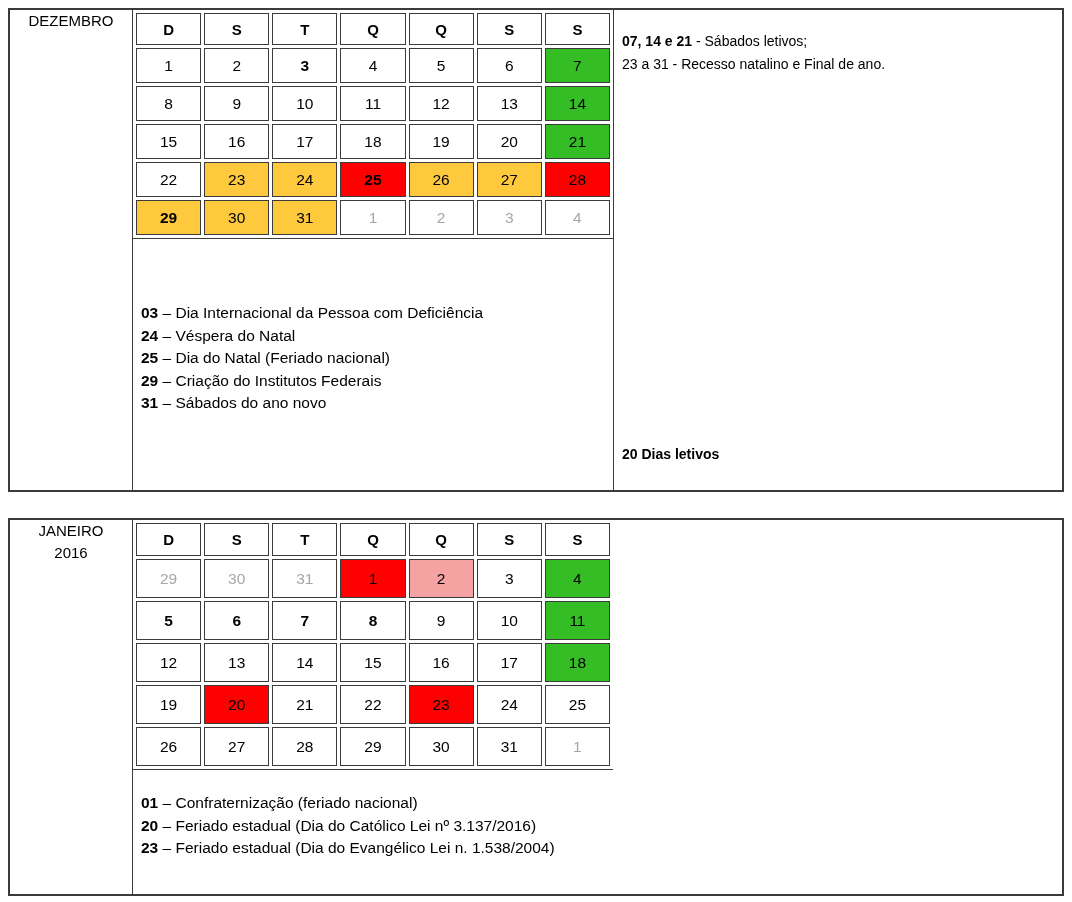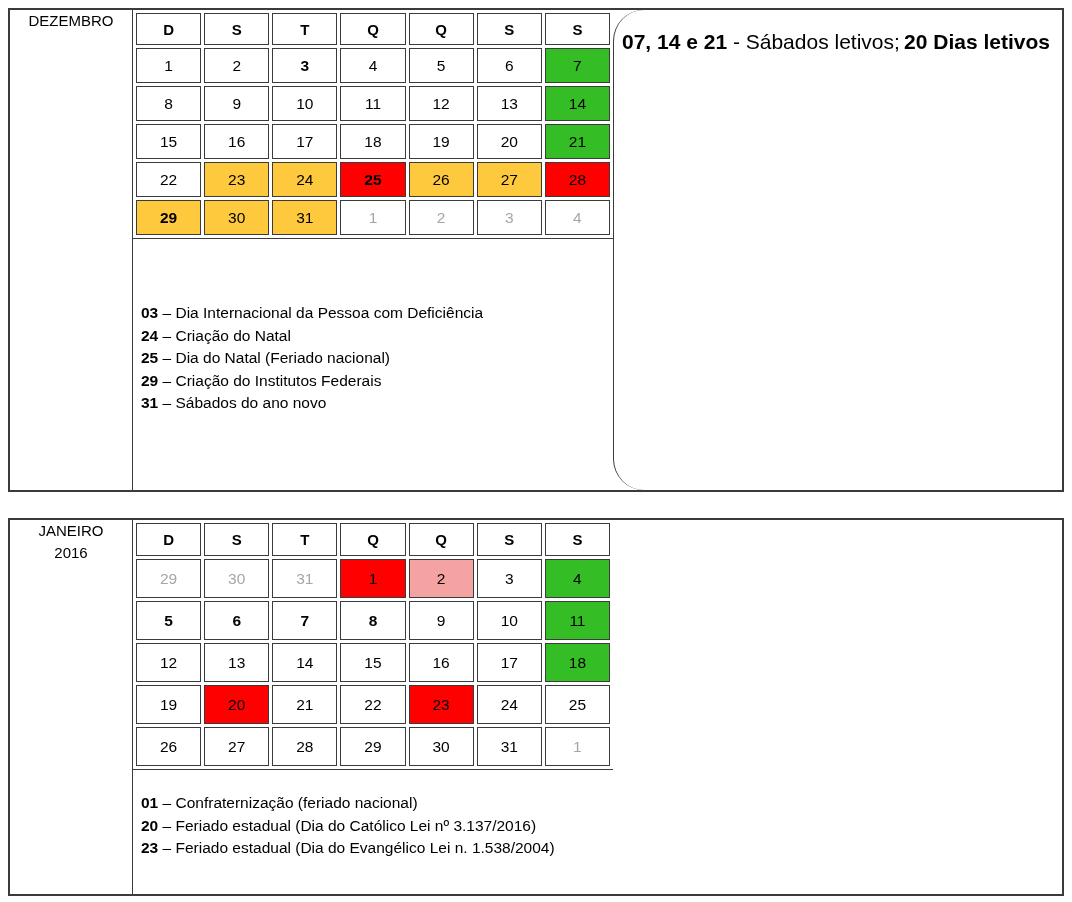--- a/index.html
+++ b/index.html
@@ -31,22 +31,22 @@
   .jan table.grid td.hdr{height:31px;}
   .jan table.grid td.day{height:37px;}
   table.grid td.hdr{font-weight:bold;font-size:15px;}
   .month-notes{
     flex:1;border-top:1.3px solid #3b3b3b;
     display:flex;flex-direction:column;justify-content:center;
     padding:0 14px 12px 8px;font-size:15.5px;line-height:22.4px;
   }
   .side-col{
     flex:1;border-left:1.3px solid #3b3b3b;
-    display:flex;flex-direction:row;justify-content:space-between;
-    padding:20px 12px 24px 8px;font-size:21px;line-height:23px;box-sizing:border-box;border-radius:31px;
+    display:flex;flex-direction:column;justify-content:space-between;
+    padding:20px 12px 24px 8px;font-size:14px;line-height:23px;box-sizing:border-box;
   }
   .jan .side-col{padding-bottom:48px;}
   .side-note-line{min-height:23px;}
   .dias{font-weight:bold;}
   .note-line b, .side-note-line b{font-weight:bold;}
 </style>
 </head>
 <body>
 
 <div class="page">
@@ -109,29 +109,30 @@
               <td class="day" style="background: rgb(254, 201, 61);">31</td>
               <td class="day" style="color: rgb(166, 166, 166);">1</td>
               <td class="day" style="color: rgb(166, 166, 166);">2</td>
               <td class="day" style="color: rgb(166, 166, 166);">3</td>
               <td class="day" style="color: rgb(166, 166, 166);">4</td>
             </tr>
           </tbody>
         </table>
       <div class="month-notes">
           <div class="note-line"><b>03</b><span> – Dia Internacional da Pessoa com Deficiência</span></div>
-          <div class="note-line"><b>24</b><span> – Criação do Natal</span></div>
+          <div class="note-line"><b>24</b><span> – Véspera do Natal</span></div>
           <div class="note-line"><b>25</b><span> – Dia do Natal (Feriado nacional)</span></div>
           <div class="note-line"><b>29</b><span> – Criação do Institutos Federais</span></div>
           <div class="note-line"><b>31</b><span> – Sábados do ano novo</span></div>
         </div>
     </div>
     <div class="side-col">
       <div class="side-notes">
           <div class="side-note-line"><b>07, 14 e 21</b><span> - Sábados letivos;</span></div>
+          <div class="side-note-line"><b></b><span>23 a 31 - Recesso natalino e Final de ano.</span></div>
         </div>
       <div class="dias">20 Dias letivos</div>
     </div>
   </div>
 
   <div class="cal-table jan">
     <div class="month-cell">
         <div>JANEIRO</div>
         <div>2016</div>
       </div>

